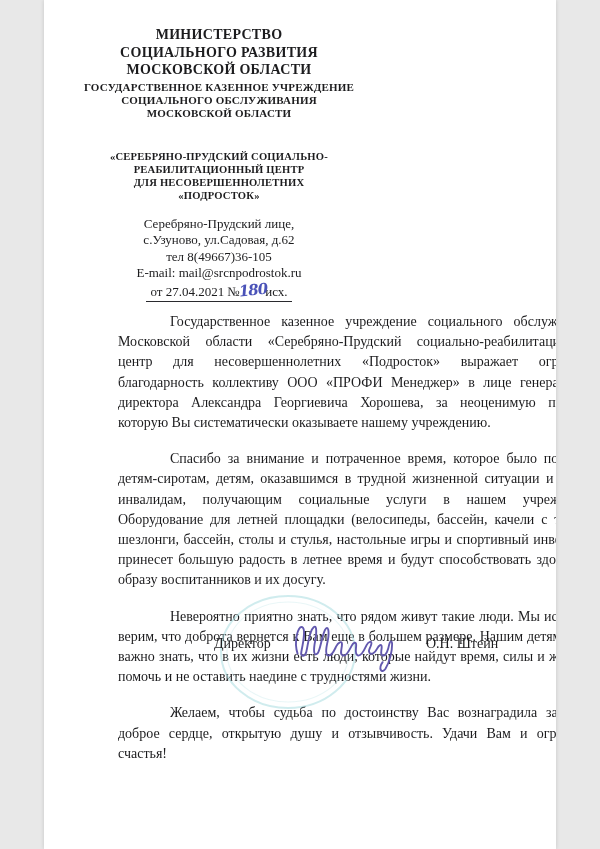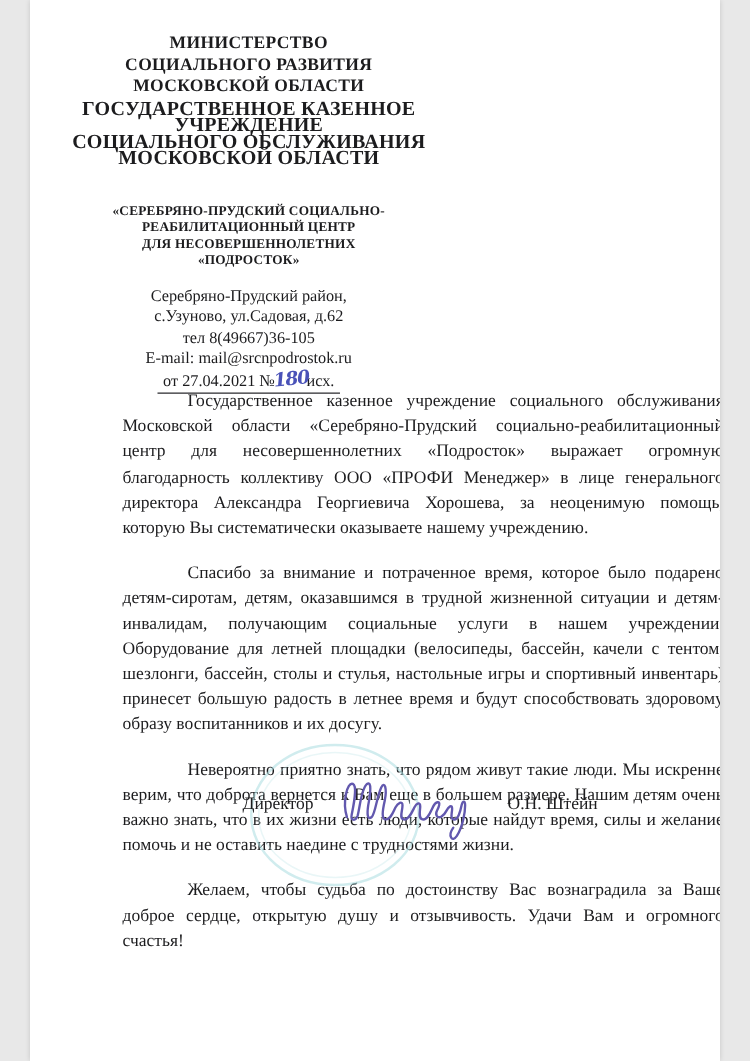--- a/index.html
+++ b/index.html
@@ -1,36 +1,36 @@
 <!DOCTYPE html>
 <html lang="ru"><head>
 <meta charset="utf-8">
 <style>
   html,body{margin:0;padding:0;background:#e8e8e8;}
   .page{
     position:relative;
-    width:552px;height:849px;
+    width:512px;height:849px;
     margin:0 auto;
     background:#ffffff;
     font-family:"Liberation Serif","DejaVu Serif",serif;
     color:#1c1c1e;
     overflow:hidden;
     box-shadow:0 0 4px rgba(0,0,0,.15);
   }
   
   .letterhead{
     position:absolute;left:28px;top:26px;width:294px;
     text-align:center;
   }
   .lh-ministry div{
     font-size:14px;font-weight:bold;line-height:17.5px;letter-spacing:.3px;
   }
   .lh-institution{margin-top:2px;}
   .lh-institution div{
-    font-size:16px;font-weight:bold;line-height:13px;letter-spacing:.2px;
+    font-size:11px;font-weight:bold;line-height:13px;letter-spacing:.2px;
   }
   .lh-center{margin-top:30px;}
   .lh-center div{
     font-size:10.6px;font-weight:bold;line-height:13px;letter-spacing:.2px;
   }
   .lh-address{margin-top:14px;}
   .lh-address div{
     font-size:13px;line-height:16.5px;
   }
   .lh-ref{
@@ -91,21 +91,21 @@
       <div>СОЦИАЛЬНОГО ОБСЛУЖИВАНИЯ</div>
       <div>МОСКОВСКОЙ ОБЛАСТИ</div>
     </div>
     <div class="lh-center">
       <div>«СЕРЕБРЯНО-ПРУДСКИЙ СОЦИАЛЬНО-</div>
       <div>РЕАБИЛИТАЦИОННЫЙ ЦЕНТР</div>
       <div>ДЛЯ НЕСОВЕРШЕННОЛЕТНИХ</div>
       <div>«ПОДРОСТОК»</div>
     </div>
     <div class="lh-address">
-      <div>Серебряно-Прудский район,</div>
+      <div>Серебряно-Прудский лице,</div>
       <div>с.Узуново, ул.Садовая, д.62</div>
       <div>тел 8(49667)36-105</div>
       <div>E-mail: mail@srcnpodrostok.ru</div>
     </div>
     <span class="lh-ref"><span>от 27.04.2021   №</span><span class="ref-number">180</span><span>исх.</span></span>
   </div>
 
 
   <div class="body-text">
     <p>Государственное казенное учреждение социального обслуживания Московской области «Серебряно-Прудский социально-реабилитационный центр для несовершеннолетних «Подросток» выражает огромную благодарность коллективу ООО «ПРОФИ Менеджер» в лице генерального директора Александра Георгиевича Хорошева, за неоценимую помощь, которую Вы систематически оказываете нашему учреждению.</p>

